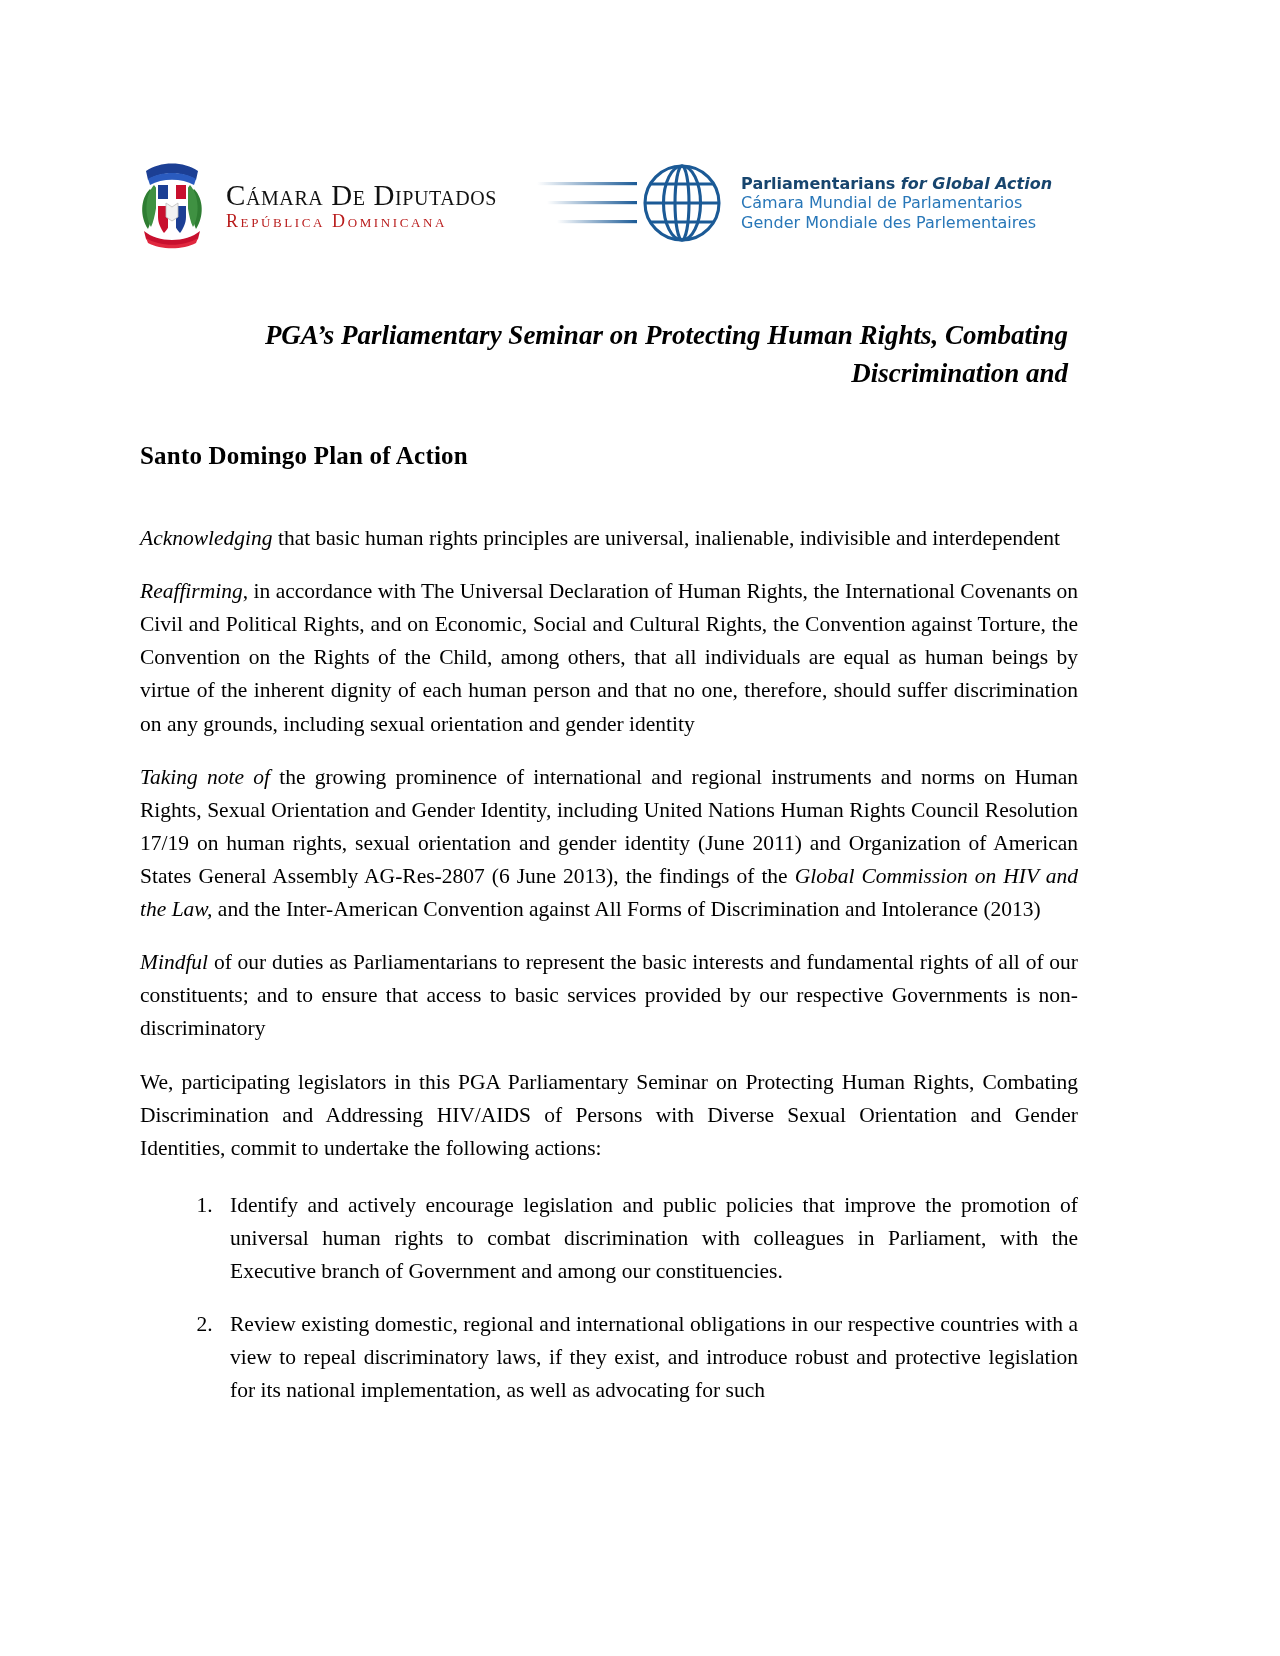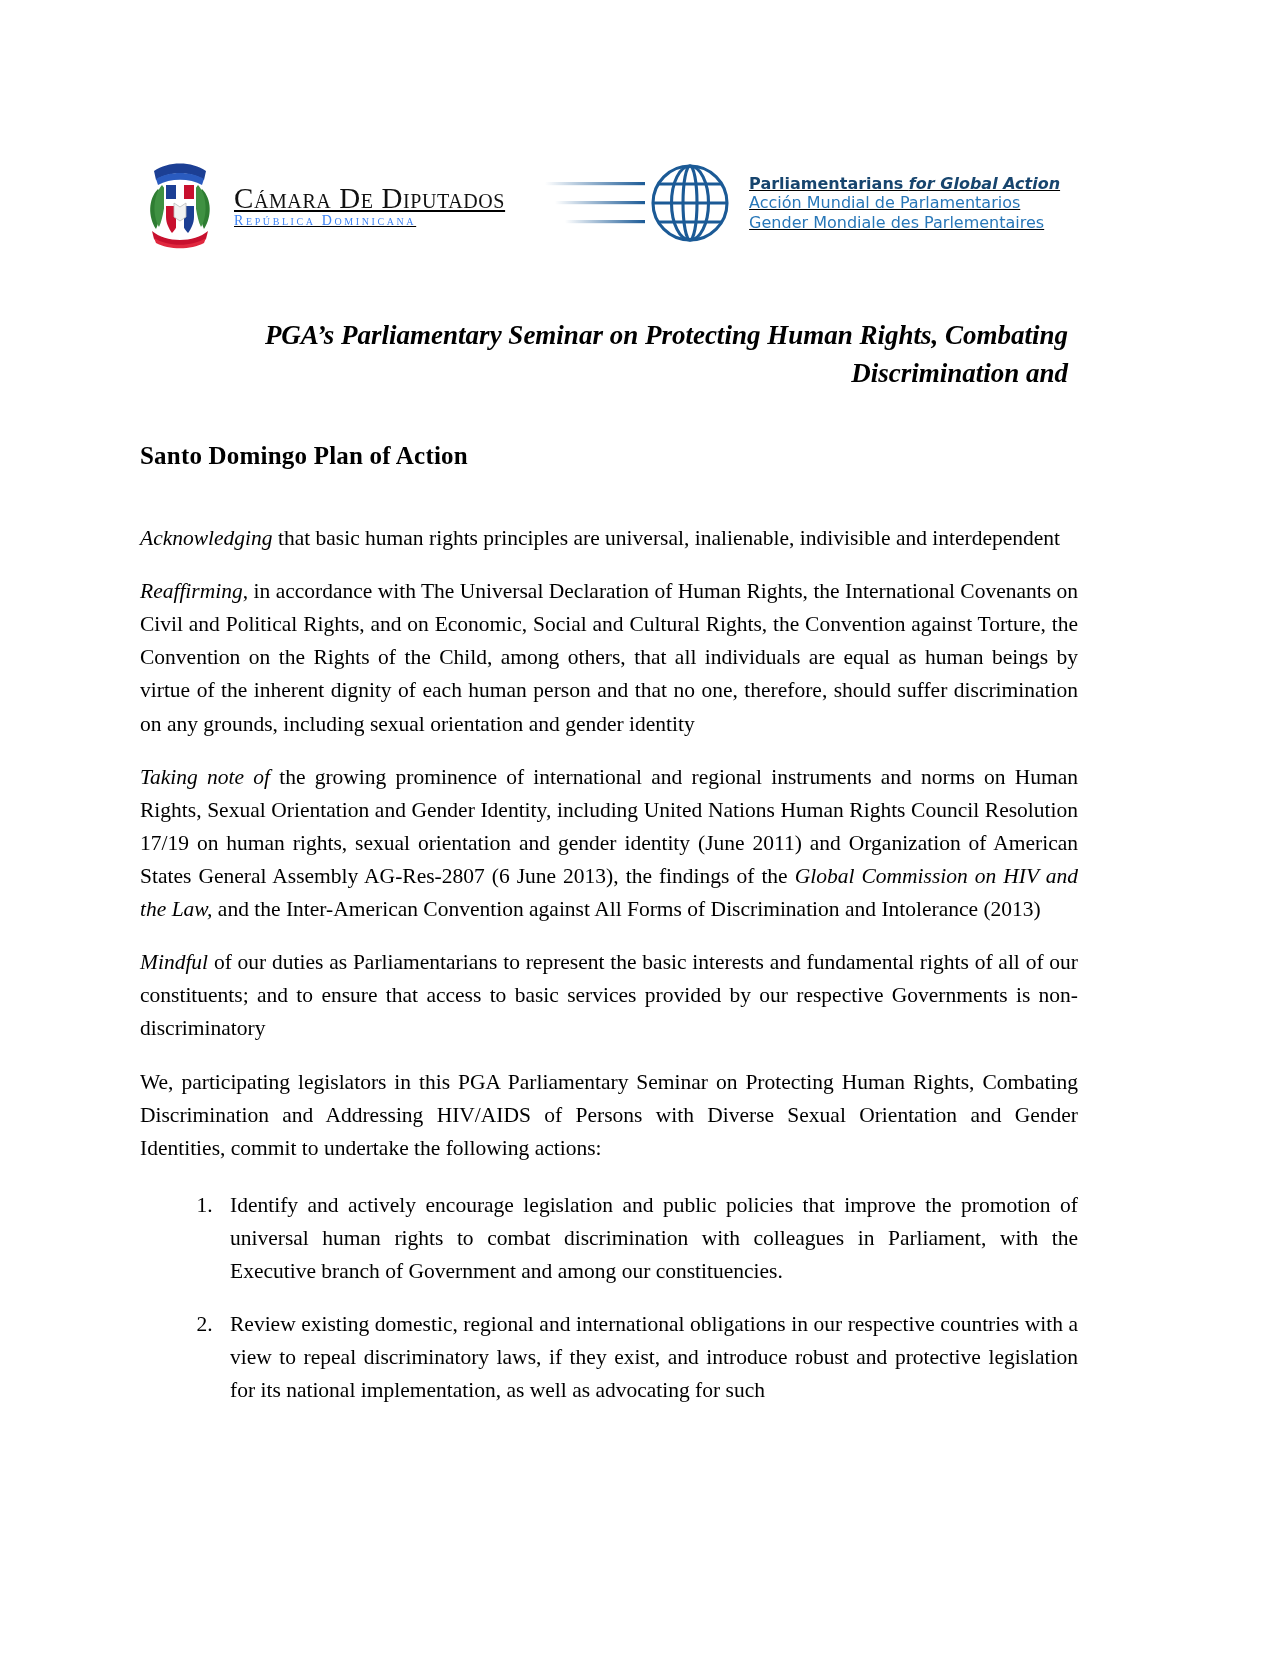--- a/index.html
+++ b/index.html
@@ -19,26 +19,25 @@
     width: 1280px;
     height: 1656px;
     background: #ffffff;
     box-sizing: border-box;
   }
 
   
   .header {
     position: absolute;
     top: 148px;
-    left: 144px;
+    left: 136px;
     width: 1060px;
     height: 110px;
     display: flex;
     align-items: center;
-    text-decoration: underline;
   }
   .header-left {
     display: flex;
     align-items: center;
     flex: 0 0 auto;
   }
   .coat-of-arms {
     width: 72px;
     height: 96px;
     flex: 0 0 auto;
@@ -55,23 +54,23 @@
     font-size: 29px;
     letter-spacing: 0.6px;
     color: #111111;
     font-variant: small-caps;
     text-transform: capitalize;
     line-height: 1.05;
     white-space: nowrap;
   }
   .camara-sub {
     font-family: "Liberation Serif", "DejaVu Serif", serif;
-    font-size: 14px;
+    font-size: 18px;
     letter-spacing: 2.6px;
-    color: #3b82f6;
+    color: #b91c1c;
     font-variant: small-caps;
     white-space: nowrap;
   }
 
   .header-right {
     display: flex;
     align-items: center;
     margin-left: 36px;
     flex: 1 1 auto;
   }
@@ -219,21 +218,21 @@
           <ellipse cx="43" cy="43" rx="18.5" ry="37"></ellipse>
           <ellipse cx="43" cy="43" rx="7" ry="37"></ellipse>
           <line x1="6" y1="43" x2="80" y2="43"></line>
           <path d="M11.5 24 H74.5"></path>
           <path d="M11.5 62 H74.5"></path>
         </g>
       </svg>
 
       <div class="pga-text">
         <div class="pga-line pga-line1"><span>Parliamentarians </span><span class="it">for Global Action</span></div>
-        <div class="pga-line pga-line2">Acción Mundial de Parlamentarios</div>
+        <div class="pga-line pga-line2">Cámara Mundial de Parlamentarios</div>
         <div class="pga-line pga-line3">Gender Mondiale des Parlementaires</div>
       </div>
     </div>
   </div>
 
   <div class="seminar-title">
     <div>PGA’s Parliamentary Seminar on Protecting Human Rights, Combating Discrimination and</div>
   </div>
 
   <div class="plan-heading">Santo Domingo Plan of Action</div>

